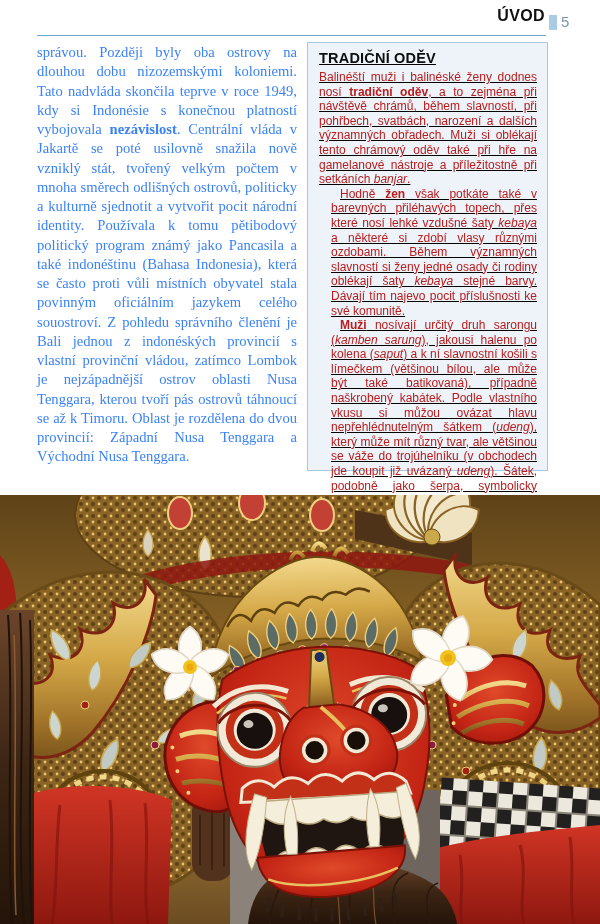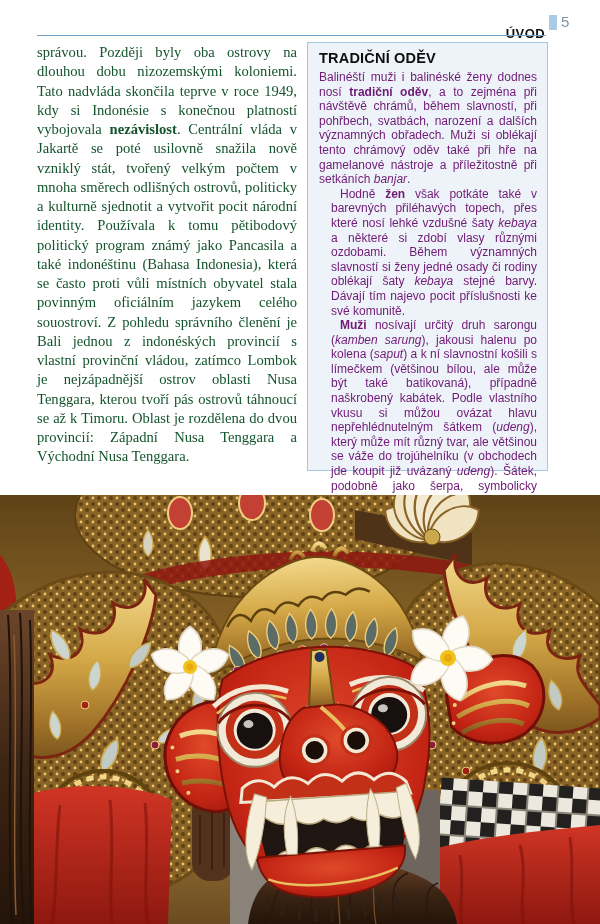--- a/index.html
+++ b/index.html
@@ -1,32 +1,32 @@
 <!DOCTYPE html>
 <html lang="cs" style="--accent-rule: #6FA6CD; --page-bar: #A9CBE3; --page-number: #7D96A8; --infobox-border: #A4C8E0; --infobox-bg: #EDF3F9;"><head>
 <meta charset="utf-8">
 <style>
   html,body{margin:0;padding:0;}
   body{width:600px;height:924px;position:relative;background:#ffffff;
        font-family:"Liberation Sans",sans-serif;overflow:hidden;}
   .page{position:absolute;inset:0;}
-  .hdr-label{position:absolute;top:26px;right:55px;font-weight:bold;font-size:13px;
+  .hdr-label{position:absolute;top:7px;right:55px;font-weight:bold;font-size:16px;
              letter-spacing:.4px;color:#101010;}
   .hdr-bar{position:absolute;top:15px;left:549px;width:8px;height:15px;background:var(--page-bar,#a9cbe3);}
   .hdr-num{position:absolute;top:13px;left:561px;font-size:15px;color:var(--page-number,#7d96a8);}
   .hdr-rule{position:absolute;top:35px;left:37px;width:509px;height:0;
             border-top:1.7px solid var(--accent-rule,#6fa6cd);}
   .article{position:absolute;top:43px;left:37px;width:260px;
            font-family:"Liberation Serif",serif;font-size:14.6px;line-height:19.25px;
-           text-align:justify;color:#14532d;}
+           text-align:justify;color:#3b82f6;}
   .infobox{position:absolute;top:42px;left:307px;width:241px;height:429px;box-sizing:border-box;
            background:var(--infobox-bg,#edf3f9);border:1.4px solid var(--infobox-border,#a4c8e0);
-           padding:7px 10px 5px 11px;}
+           padding:7px 10px 5px 11px;text-decoration:underline;}
   .infobox h2{margin:0 0 4px 0;font-size:14.5px;font-weight:bold;color:#0e0e0e;letter-spacing:.2px;}
-  .infobox p{margin:0;font-size:12px;line-height:14.6px;text-align:justify;color:#701a75;}
+  .infobox p{margin:0;font-size:12px;line-height:14.6px;text-align:justify;color:#b91c1c;}
   .infobox p + p{text-indent:9px;margin-left:12px;}
   .photo{position:absolute;top:495px;left:0;width:600px;height:429px;display:block;}
 </style>
 </head>
 <body>
 
 <div class="page">
 
   <div class="hdr-label">ÚVOD</div>
   <div class="hdr-bar"></div>

